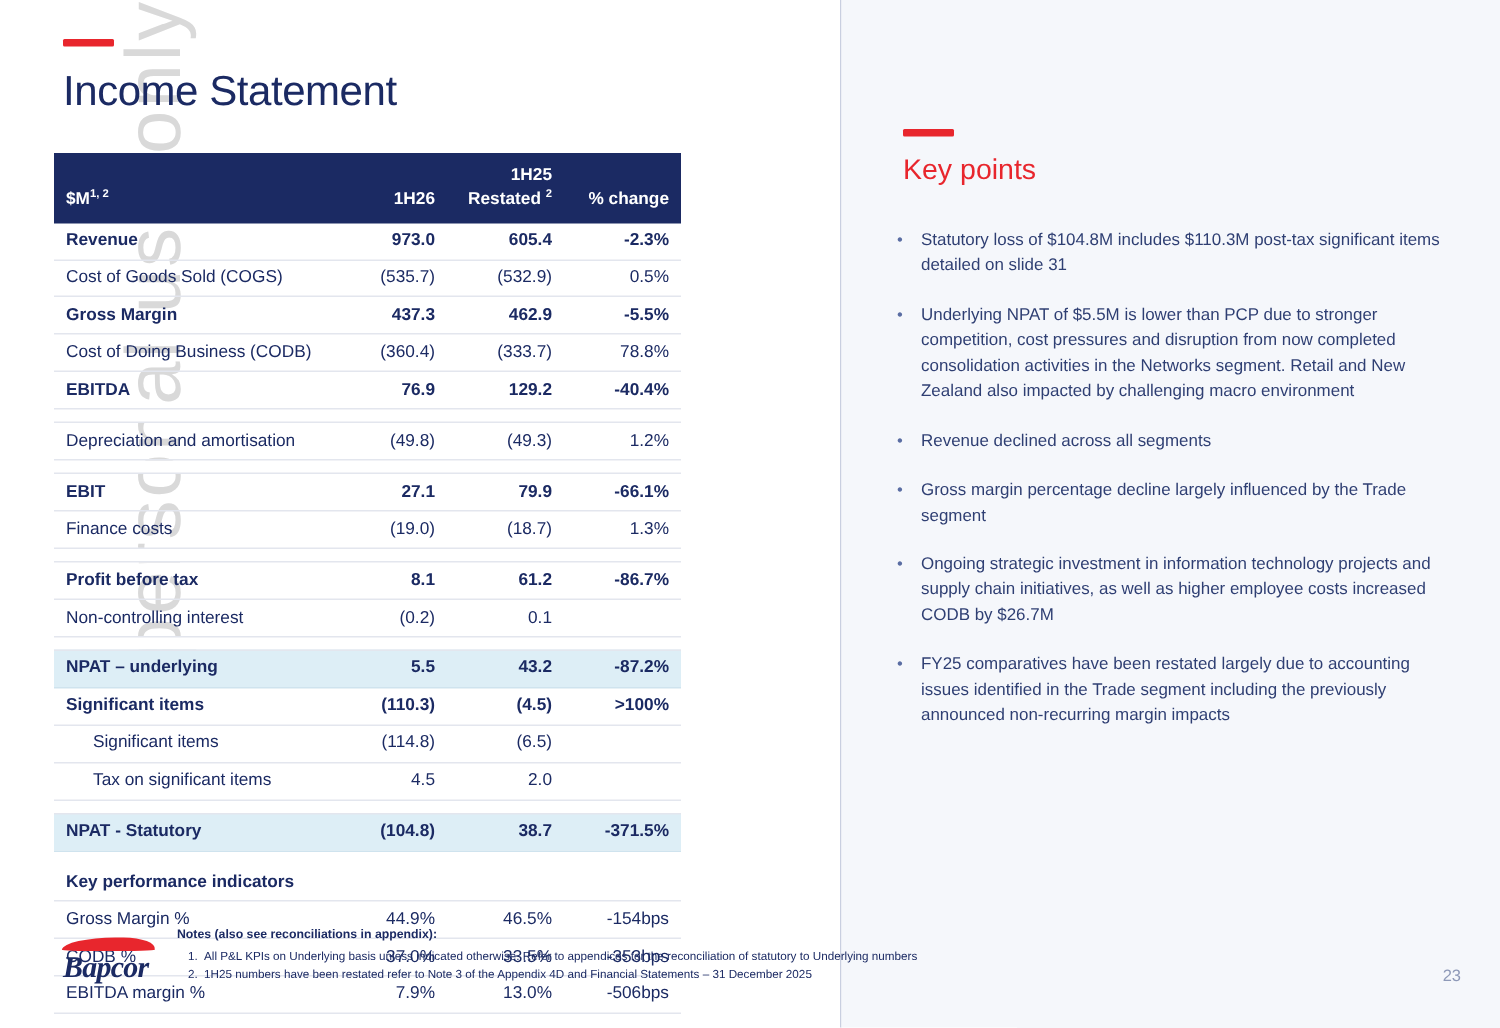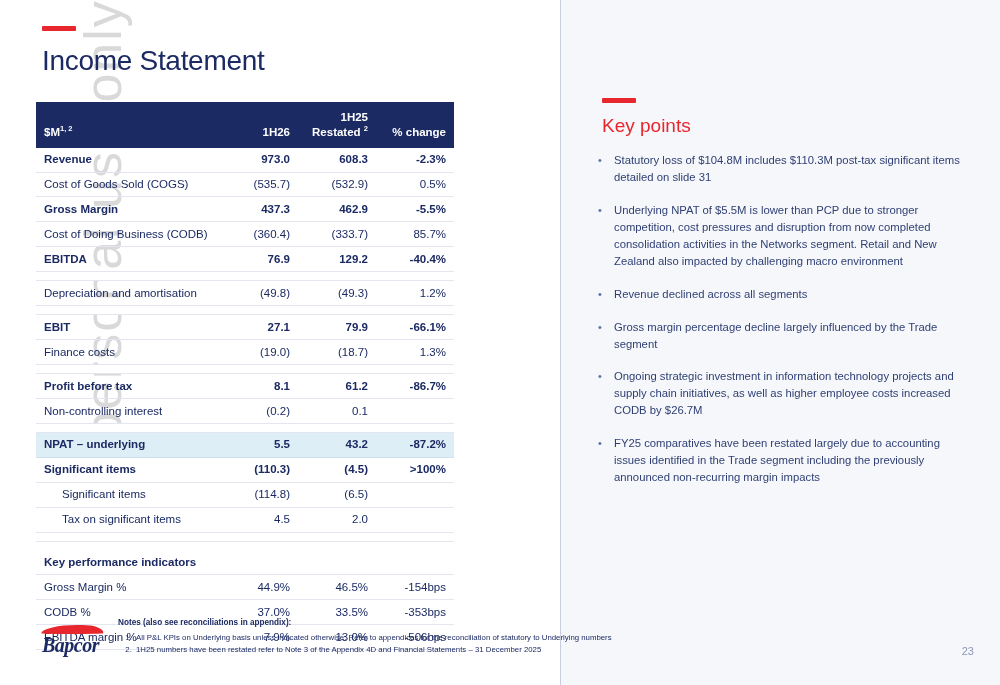--- a/index.html
+++ b/index.html
@@ -103,21 +103,21 @@
     color: #1b2a63; letter-spacing: -0.5px; line-height: 1;
   }
   .logo-swoosh {
     width: 62px; height: 9px; margin-bottom: 1px;
     background: #e8262d;
     border-radius: 60% 40% 55% 45% / 100% 100% 10% 10%;
     transform: skewX(-12deg);
   }
 
   
-  .kp-block { position: absolute; left: 602px; top: 98px; width: 370px; }
+  .kp-block { position: absolute; left: 602px; top: 86px; width: 370px; }
   .kp-title {
     margin: 12px 0 0 0; font-size: 19px; color: #e8262d; font-weight: 400;
   }
   .bullets { position: absolute; left: 598px; top: 152px; width: 375px; }
   .bullet { display: flex; margin-bottom: 16px; }
   .bullet .dot {
     width: 16px; flex: 0 0 16px; color: #5a6da3; font-size: 11px; line-height: 1.5;
   }
   .bullet .txt {
     font-size: 11.3px; line-height: 1.5; color: #2f3f73; flex: 1 1 auto;
@@ -149,40 +149,40 @@
             <th class="lbl"><span>$M</span><sup>1, 2</sup></th>
             <th>1H26</th>
             <th>1H25<br>Restated <sup>2</sup></th>
             <th>% change</th>
           </tr>
         </thead>
         <tbody>
             <tr class="bold">
               <td class="lbl">Revenue</td>
               <td class="num">973.0</td>
-              <td class="num">608.3</td>
+              <td class="num">605.4</td>
               <td class="num">-2.3%</td>
             </tr>
             <tr>
               <td class="lbl">Cost of Goods Sold (COGS)</td>
               <td class="num">(535.7)</td>
               <td class="num">(532.9)</td>
               <td class="num">0.5%</td>
             </tr>
             <tr class="bold">
               <td class="lbl">Gross Margin</td>
               <td class="num">437.3</td>
               <td class="num">462.9</td>
               <td class="num">-5.5%</td>
             </tr>
             <tr>
               <td class="lbl">Cost of Doing Business (CODB)</td>
               <td class="num">(360.4)</td>
               <td class="num">(333.7)</td>
-              <td class="num">85.7%</td>
+              <td class="num">78.8%</td>
             </tr>
             <tr class="bold">
               <td class="lbl">EBITDA</td>
               <td class="num">76.9</td>
               <td class="num">129.2</td>
               <td class="num">-40.4%</td>
             </tr>
             <tr class="spacer">
               <td colspan="4"></td>
             </tr>
@@ -244,20 +244,26 @@
               <td class="num"></td>
             </tr>
             <tr class="indent">
               <td class="lbl">Tax on significant items</td>
               <td class="num">4.5</td>
               <td class="num">2.0</td>
               <td class="num"></td>
             </tr>
             <tr class="spacer">
               <td colspan="4"></td>
+            </tr>
+            <tr class="bold hl">
+              <td class="lbl">NPAT - Statutory</td>
+              <td class="num">(104.8)</td>
+              <td class="num">38.7</td>
+              <td class="num">-371.5%</td>
             </tr>
             <tr class="spacer-plain">
               <td colspan="4"></td>
             </tr>
             <tr class="kpi-head">
               <td class="lbl">Key performance indicators</td>
               <td class="num"></td>
               <td class="num"></td>
               <td class="num"></td>
             </tr>

